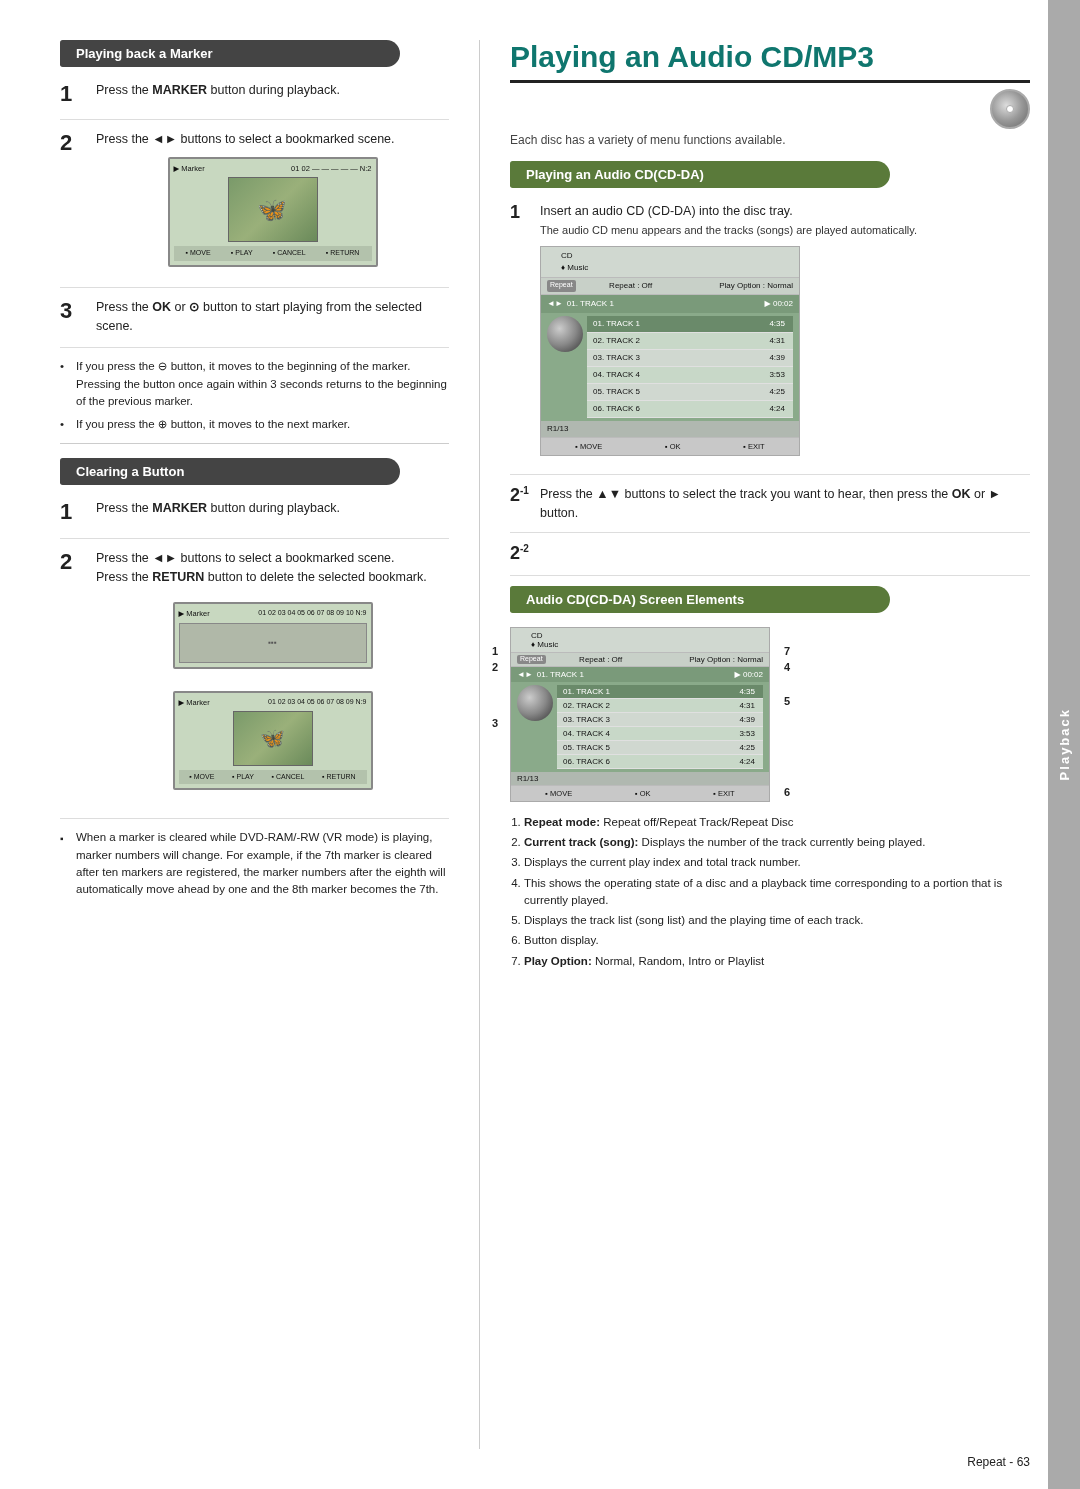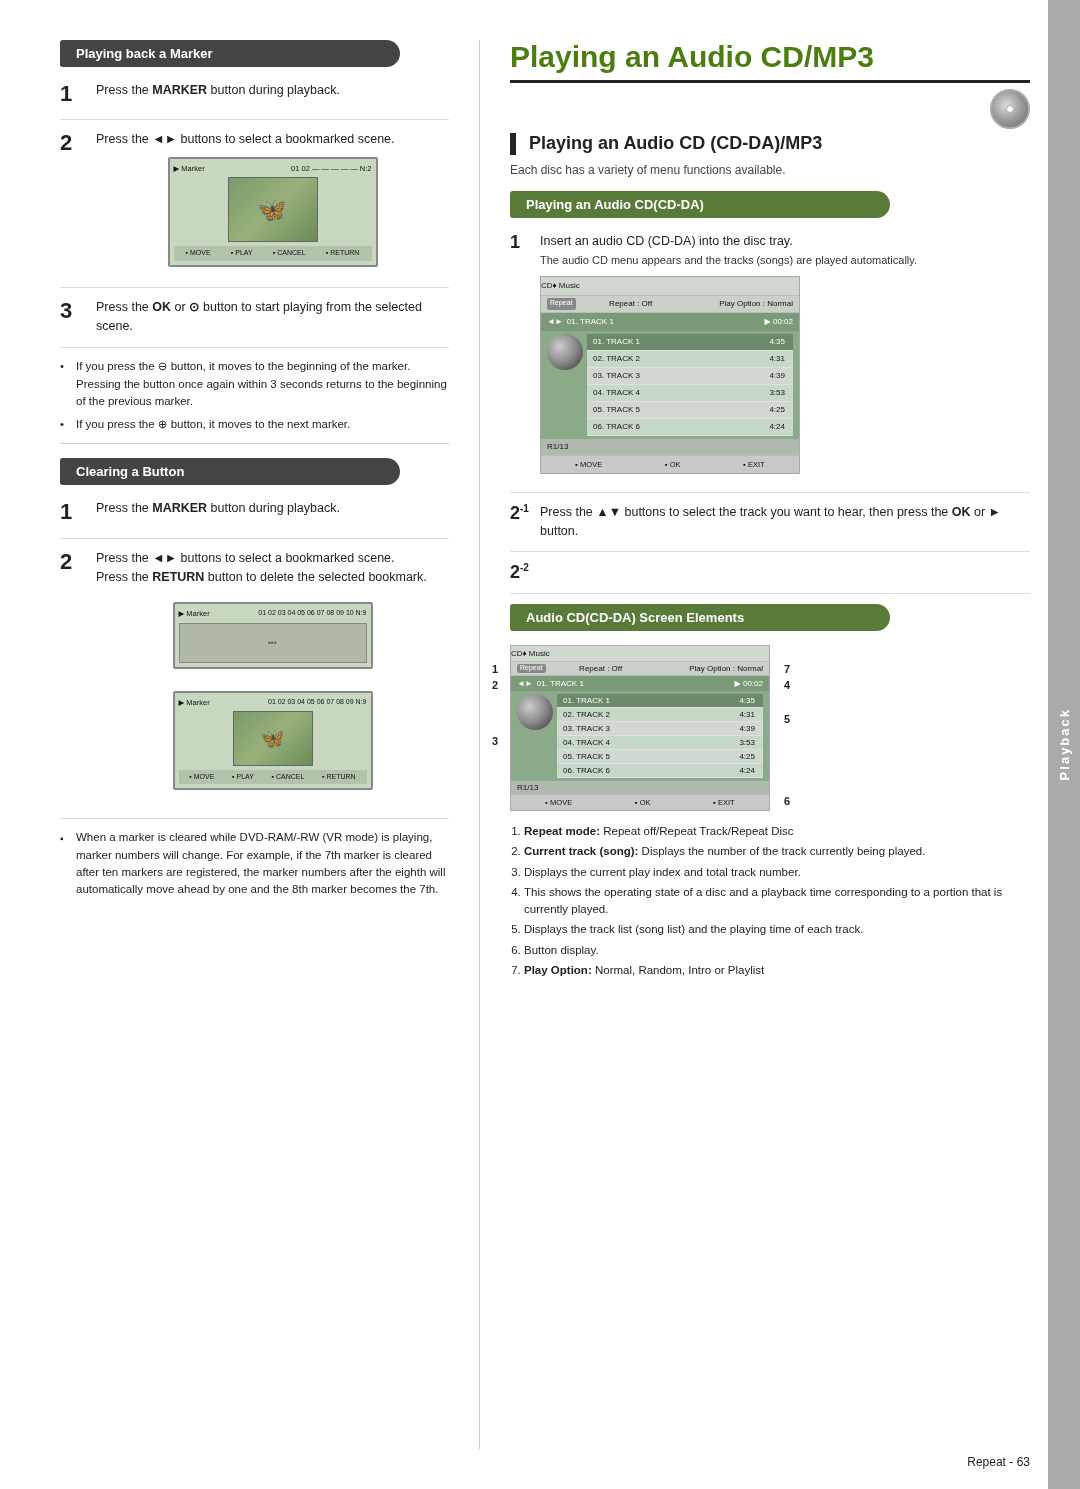--- a/index.html
+++ b/index.html
@@ -130,21 +130,21 @@
     }
 
     
     .page-title-area {
       margin-bottom: 16px;
     }
 
     .page-main-title {
       font-size: 30px;
       font-weight: bold;
-      color: #4d7c0f;
+      color: #0f766e;
       margin-bottom: 10px;
       border-bottom: 3px solid #222;
       padding-bottom: 6px;
     }
 
     .section-title-large {
       font-size: 18px;
       font-weight: bold;
       color: #222;
       margin-bottom: 8px;
@@ -224,24 +224,25 @@
       border: 1px solid #aaa;
       width: 260px;
       margin: 8px 0;
       font-size: 8px;
       color: #111;
     }
 
     .cd-screen-top {
       background: #d0d8d0;
       display: flex;
-      justify-content: flex-start;
-      padding: 3px 0;
+      justify-content: space-between;
+      padding: 3px 20px;
       font-size: 8px;
       border-bottom: 1px solid #bbb;
+      flex-direction: column;
     }
 
     .cd-screen-track-row {
       display: flex;
       justify-content: space-between;
       padding: 2px 8px 2px 6px;
       border-bottom: 1px solid #e0e0e0;
     }
 
     .cd-screen-track-row.active {
@@ -413,24 +414,20 @@
     <div class="page-title-area">
       <div class="page-main-title">Playing an Audio CD/MP3</div>
     </div>
 
     <div style="display:flex; justify-content:flex-end; margin-top:-10px; margin-bottom:4px;">
       <div style="width:40px;height:40px;border-radius:50%;border:2px solid #aaa;background:radial-gradient(circle at 40% 40%, #ddd, #999, #666);display:flex;align-items:center;justify-content:center;">
         <div style="width:8px;height:8px;border-radius:50%;background:#fff;border:1px solid #aaa;"></div>
       </div>
     </div>
 
-    <div class="section-title-large">
-      <span style="display:inline-block;width:6px;height:22px;background:#222;vertical-align:middle;margin-right:8px;"></span>
-      <span>Playing an Audio CD (CD-DA)/MP3</span>
-    </div>
     <div class="section-subtitle">Each disc has a variety of menu functions available.</div>
 
     <div class="green-section-header">
       <span>Playing an Audio CD(CD-DA)</span>
     </div>
 
     <div class="step-row-right">
       <div class="step-number-right">1</div>
       <div class="step-content">
         Insert an audio CD (CD-DA) into the disc tray.<br>

